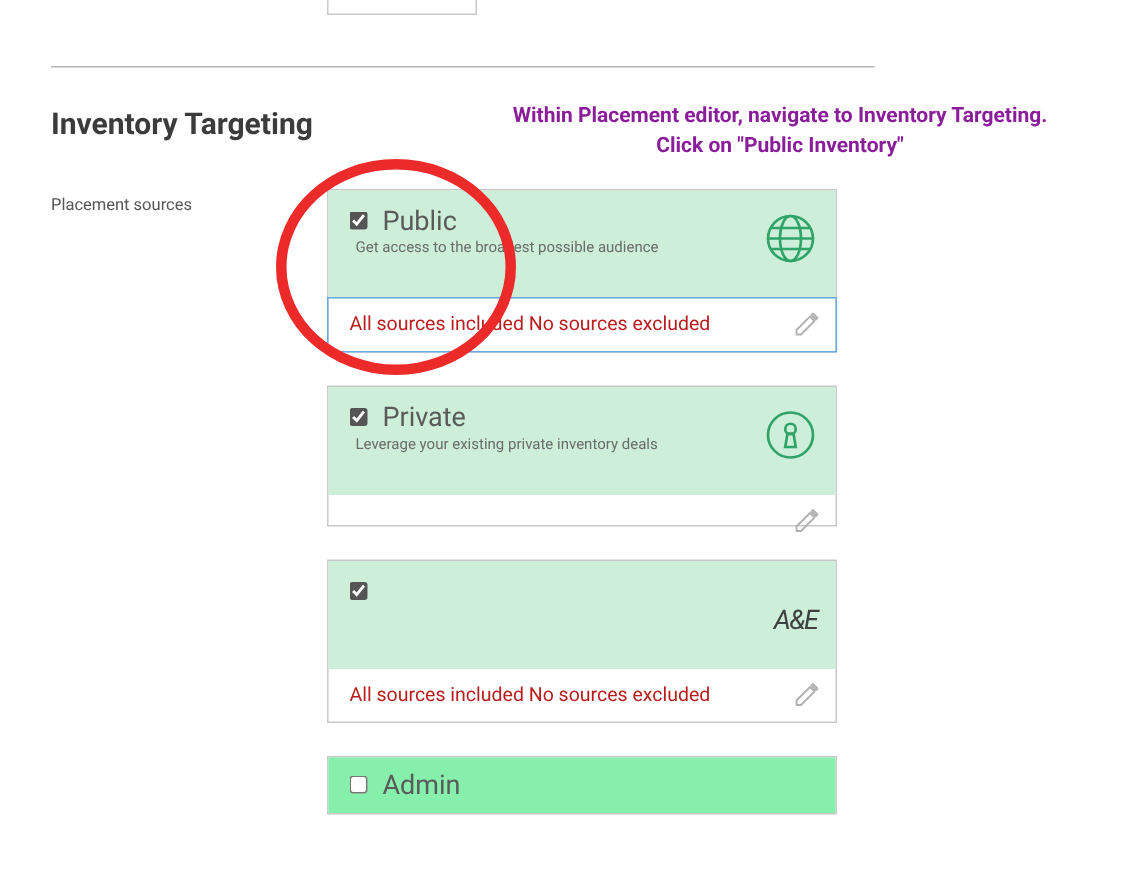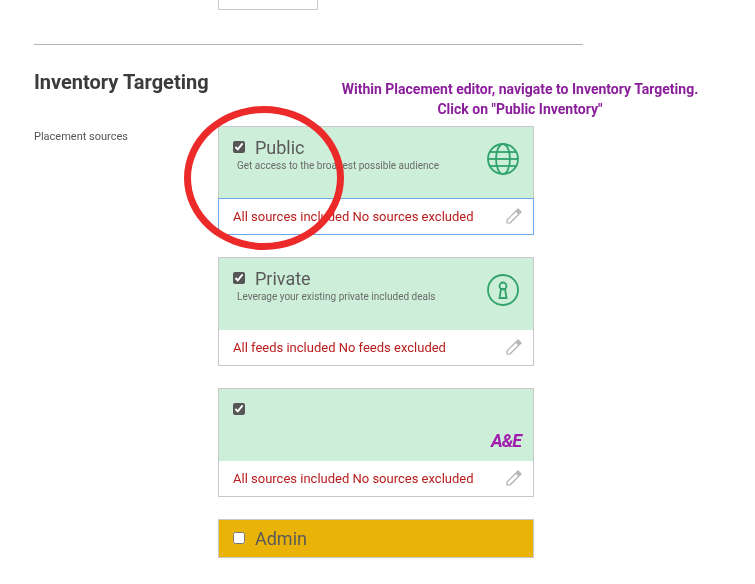--- a/index.html
+++ b/index.html
@@ -32,54 +32,54 @@
     position: absolute;
     left: 34px;
     top: 70px;
     font-size: 20px;
     font-weight: 700;
     color: #3b3b3b;
   }
   .annotation {
     position: absolute;
     left: 300px;
-    top: 80px;
+    top: 68px;
     width: 440px;
     text-align: center;
     color: #8a1e9a;
     font-weight: 700;
     font-size: 14px;
     line-height: 1.4;
   }
   .side-label {
     position: absolute;
     left: 34px;
     top: 130px;
     font-size: 11px;
     color: #555;
   }
   .cards {
     position: absolute;
     left: 218px;
     top: 126px;
-    width: 316px;
+    width: 340px;
   }
   .card {
     border: 1px solid #c8c8c8;
     margin-bottom: 22px;
     background: #fff;
   }
   .card-head {
     background: #cdeed8;
     padding: 10px 14px 14px 14px;
     position: relative;
     min-height: 72px;
   }
   .card-head.admin {
-    background: #eab308;
+    background: #86efac;
     min-height: 32px;
     padding: 8px 14px;
   }
   .chk {
     display: inline-block;
     vertical-align: top;
     margin-top: 4px;
     margin-right: 6px;
     accent-color: #555;
     width: 12px;
@@ -118,24 +118,24 @@
     position: absolute;
     right: 10px;
     top: 8px;
     width: 18px;
     height: 18px;
     cursor: pointer;
   }
   .ae-badge {
     position: absolute;
     right: 12px;
-    bottom: 10px;
-    font-weight: 700;
+    bottom: 22px;
+    font-weight: 400;
     font-size: 18px;
-    color: #a21caf;
+    color: #404040;
     letter-spacing: -1px;
     font-style: italic;
   }
   .red-circle {
     position: absolute;
     left: 184px;
     top: 106px;
     width: 160px;
     height: 144px;
     border: 7px solid #ec2a29;
@@ -182,31 +182,30 @@
             <path d="M2 13 L11 4 L14 7 L5 16 L2 16 Z M12 3 L13 2 L16 5 L15 6 Z" fill="none" stroke="#b0b0b0" stroke-width="1.2" stroke-linejoin="round"></path>
           </svg>
       </span>
     </div>
   </div>
 
   <div class="card">
     <div class="card-head">
       <input type="checkbox" class="chk" checked="" style="">
       <span class="card-title">Private</span>
-      <span class="card-sub">Leverage your existing private included deals</span>
+      <span class="card-sub">Leverage your existing private inventory deals</span>
       <span class="card-icon">
         <svg width="36" height="36" viewBox="0 0 36 36">
           <circle cx="18" cy="18" r="15" fill="none" stroke="#2fa36a" stroke-width="1.8"></circle>
           <circle cx="18" cy="14" r="3.5" fill="none" stroke="#2fa36a" stroke-width="1.8"></circle>
           <path d="M16 17 L14.5 26 L21.5 26 L20 17 Z" fill="none" stroke="#2fa36a" stroke-width="1.8"></path>
         </svg>
       </span>
     </div>
     <div class="card-footer">
-      <span>All feeds included No feeds excluded</span>
       <span class="pencil">
         <svg width="18" height="18" viewBox="0 0 18 18">
             <path d="M2 13 L11 4 L14 7 L5 16 L2 16 Z M12 3 L13 2 L16 5 L15 6 Z" fill="none" stroke="#b0b0b0" stroke-width="1.2" stroke-linejoin="round"></path>
           </svg>
       </span>
     </div>
   </div>
 
   <div class="card">
     <div class="card-head">

